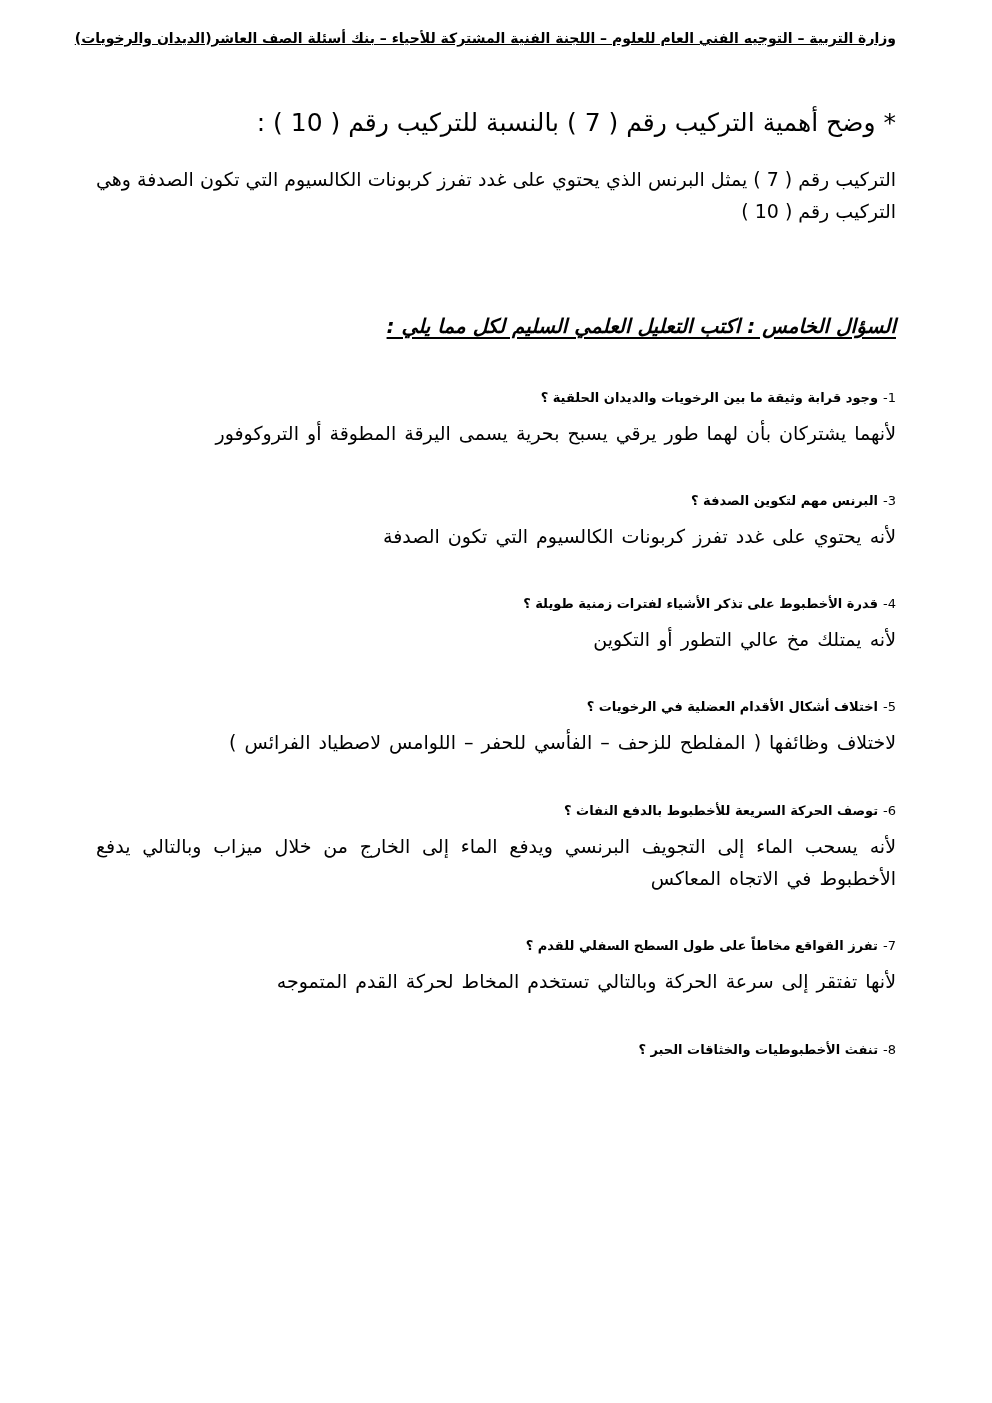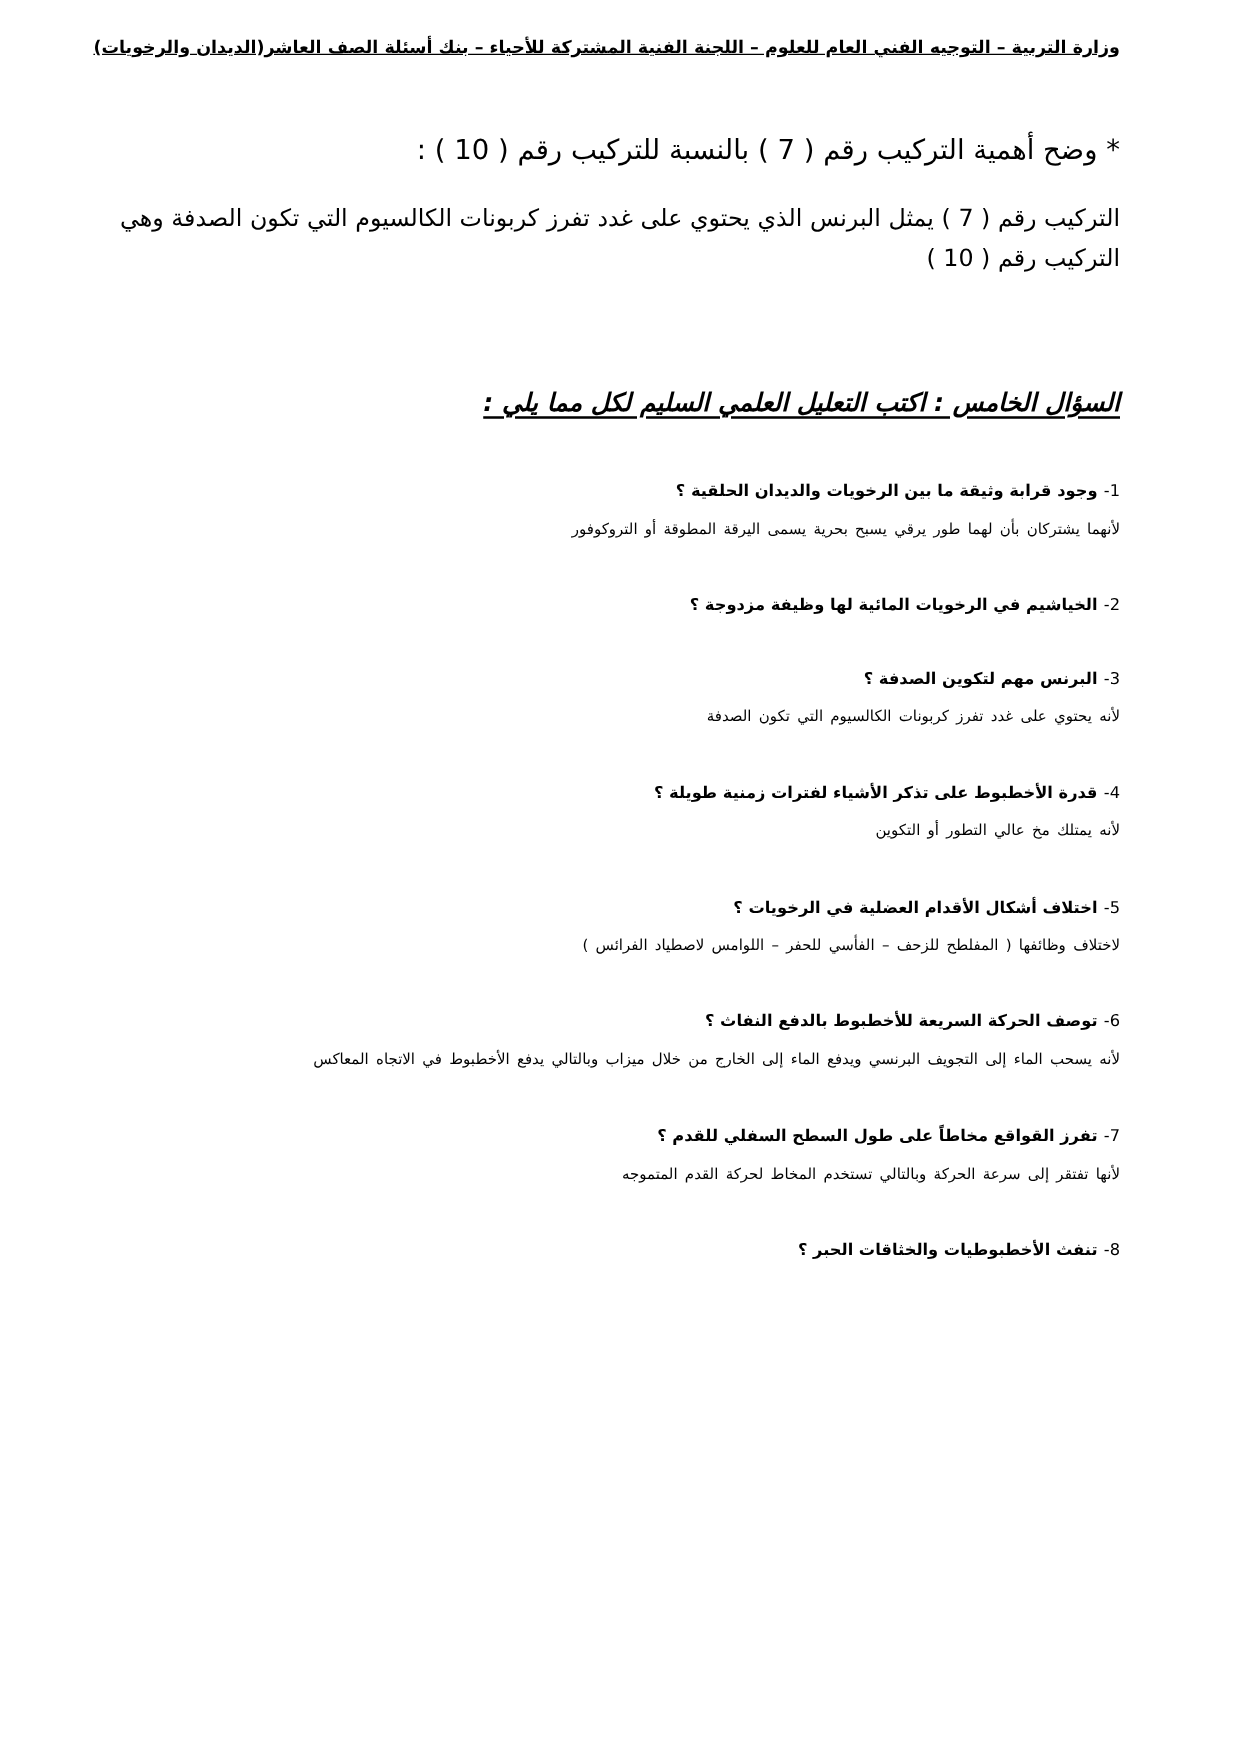--- a/index.html
+++ b/index.html
@@ -20,21 +20,21 @@
   .doc-header {
     font-size: 14px;
     font-weight: bold;
     text-decoration: underline;
     white-space: nowrap;
     text-align: right;
     margin-bottom: 62px;
     padding-left: 45px;
   }
   .intro-question {
-    font-size: 22px;
+    font-size: 25px;
     text-align: right;
     margin-bottom: 26px;
   }
   .intro-answer {
     font-size: 19px;
     line-height: 1.7;
     text-align: justify;
     margin-bottom: 86px;
   }
   .section-title {
@@ -51,21 +51,21 @@
     font-size: 13px;
     margin-bottom: 12px;
     text-align: right;
   }
   .q-num {
     font-weight: normal;
     margin-left: 5px;
   }
   .q-text { font-weight: bold; }
   .a-line {
-    font-size: 12px;
+    font-size: 19px;
     line-height: 1.7;
     text-align: justify;
     word-spacing: 2px;
   }
 </style>
 </head>
 <body>
 
 <div class="page">
 
@@ -79,23 +79,20 @@
     <span class="section-title">السؤال الخامس : اكتب التعليل العلمي السليم لكل مما يلي :</span>
   </div>
 
   <div class="qa-block">
     <div class="q-line">
       <span class="q-num">1-</span><span class="q-text">وجود قرابة وثيقة ما بين الرخويات والديدان الحلقية ؟</span>
     </div>
     <div class="a-line">لأنهما يشتركان بأن لهما طور يرقي يسبح بحرية يسمى اليرقة المطوقة أو التروكوفور</div>
   </div>
     <div class="qa-block">
-    <div class="q-line">
-      <span class="q-num">2-</span><span class="q-text">الخياشيم في الرخويات المائية لها وظيفة مزدوجة ؟</span>
-    </div>
   </div>
     <div class="qa-block">
     <div class="q-line">
       <span class="q-num">3-</span><span class="q-text">البرنس مهم لتكوين الصدفة ؟</span>
     </div>
     <div class="a-line">لأنه يحتوي على غدد تفرز كربونات الكالسيوم التي تكون الصدفة</div>
   </div>
     <div class="qa-block">
     <div class="q-line">
       <span class="q-num">4-</span><span class="q-text">قدرة الأخطبوط على تذكر الأشياء لفترات زمنية طويلة ؟</span>

